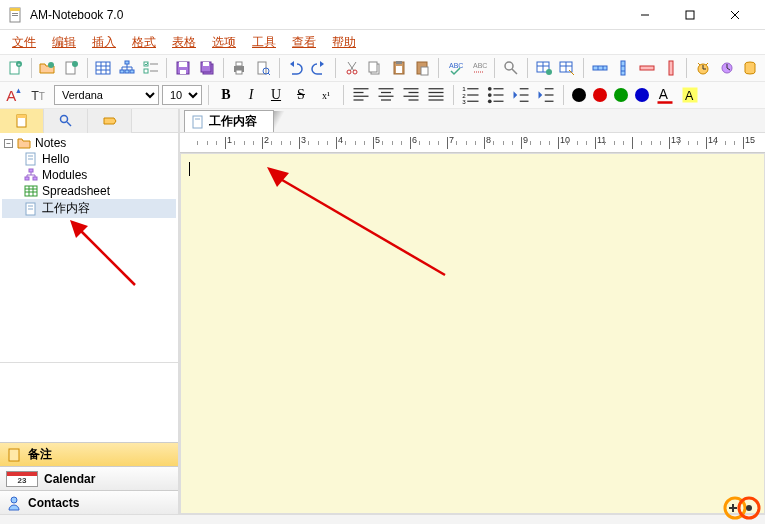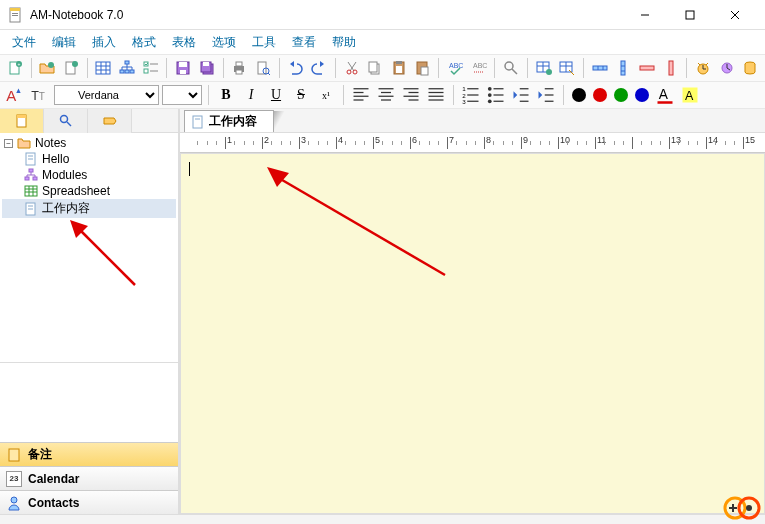--- a/index.html
+++ b/index.html
@@ -8,31 +8,31 @@
 
 .titlebar { height: 30px; background: #fff; display: flex; align-items: center; padding: 0 8px; border-bottom: 1px solid #e0e0e0; }
 .titlebar .ticon { width: 16px; height: 16px; margin-right: 6px; }
 .titlebar .title { font-size: 12px; color: #000; flex: 1; }
 .winbtns { display: flex; }
 .winbtn { width: 45px; height: 30px; display: flex; align-items: center; justify-content: center; font-size: 12px; }
 .winbtn svg { width: 10px; height: 10px; }
 
 
 .menubar { height: 24px; display: flex; align-items: center; padding: 0 4px; background: #fff; }
-.menuitem { font-size: 12px; padding: 3px 8px; color: #0369a1; }
+.menuitem { font-size: 12px; padding: 3px 8px; color: #c2410c; text-decoration: underline; }
 
 
 .toolbar { background: #fafafa; border-top: 1px solid #e8e8e8; display: flex; align-items: center; padding: 2px 4px; gap: 2px; flex-wrap: nowrap; overflow: hidden; }
 .toolbar .sep { width: 1px; height: 20px; background: #ccc; margin: 0 3px; }
 .tbtn { width: 22px; height: 22px; display: flex; align-items: center; justify-content: center; border: 1px solid transparent; }
 .tbtn svg { width: 16px; height: 16px; }
 
 
 .fontbar { background: #fafafa; border-top: 1px solid #e8e8e8; border-bottom: 1px solid #e8e8e8; display: flex; align-items: center; padding: 2px 4px; gap: 3px; overflow: hidden; }
-.fontsel { height: 20px; font-size: 11px; border: 1px solid #aaa; background: #fff; padding: 0 19px; }
+.fontsel { height: 20px; font-size: 11px; border: 1px solid #aaa; background: #fff; padding: 0 3px; }
 .fontname { width: 105px; }
 .fontsize { width: 40px; }
 .fbtn { width: 22px; height: 22px; display: flex; align-items: center; justify-content: center; font-family: "Times New Roman", serif; font-size: 14px; border: 1px solid transparent; }
 .fbtn.b { font-weight: bold; }
 .fbtn.i { font-style: italic; }
 .fbtn.u { text-decoration: underline; }
 .fbtn.s { text-decoration: line-through; }
 .colorsw { width: 14px; height: 14px; border-radius: 50%; margin: 0 2px; }
 .fsep { width: 1px; height: 20px; background: #ccc; margin: 0 3px; }
 
@@ -80,21 +80,21 @@
 .wmark .logo { width: 38px; height: 28px; }
 .wmark .t1 { font-size: 14px; font-weight: bold; color: #333; }
 .wmark .t2 { font-size: 11px; color: #f06b10; }
 
 
 .statusbar { height: 20px; background: #f4f4f4; border-top: 1px solid #ddd; }
 
 
 .expbox { width: 9px; height: 9px; border: 1px solid #888; font-size: 8px; line-height: 7px; text-align: center; color: #333; background: #fff; }
 
-.calbox { width:16px; height:16px; border:1px solid #999; background:#fff; display:flex; flex-direction:row; }
+.calbox { width:32px; height:16px; border:1px solid #999; background:#fff; display:flex; flex-direction:column; }
 .calbox .bar { height:4px; background:#d33; }
 .calbox .num { flex:1; font-size:8px; font-weight:bold; display:flex; align-items:center; justify-content:center; color:#333; }
 </style>
 </head>
 <body>
 
 <div class="titlebar">
   <svg class="ticon" viewBox="0 0 16 16">
       <rect x="2" y="1" width="10" height="14" fill="#fff" stroke="#888"></rect>
       <rect x="2" y="1" width="10" height="3" fill="#f3c94a"></rect>

